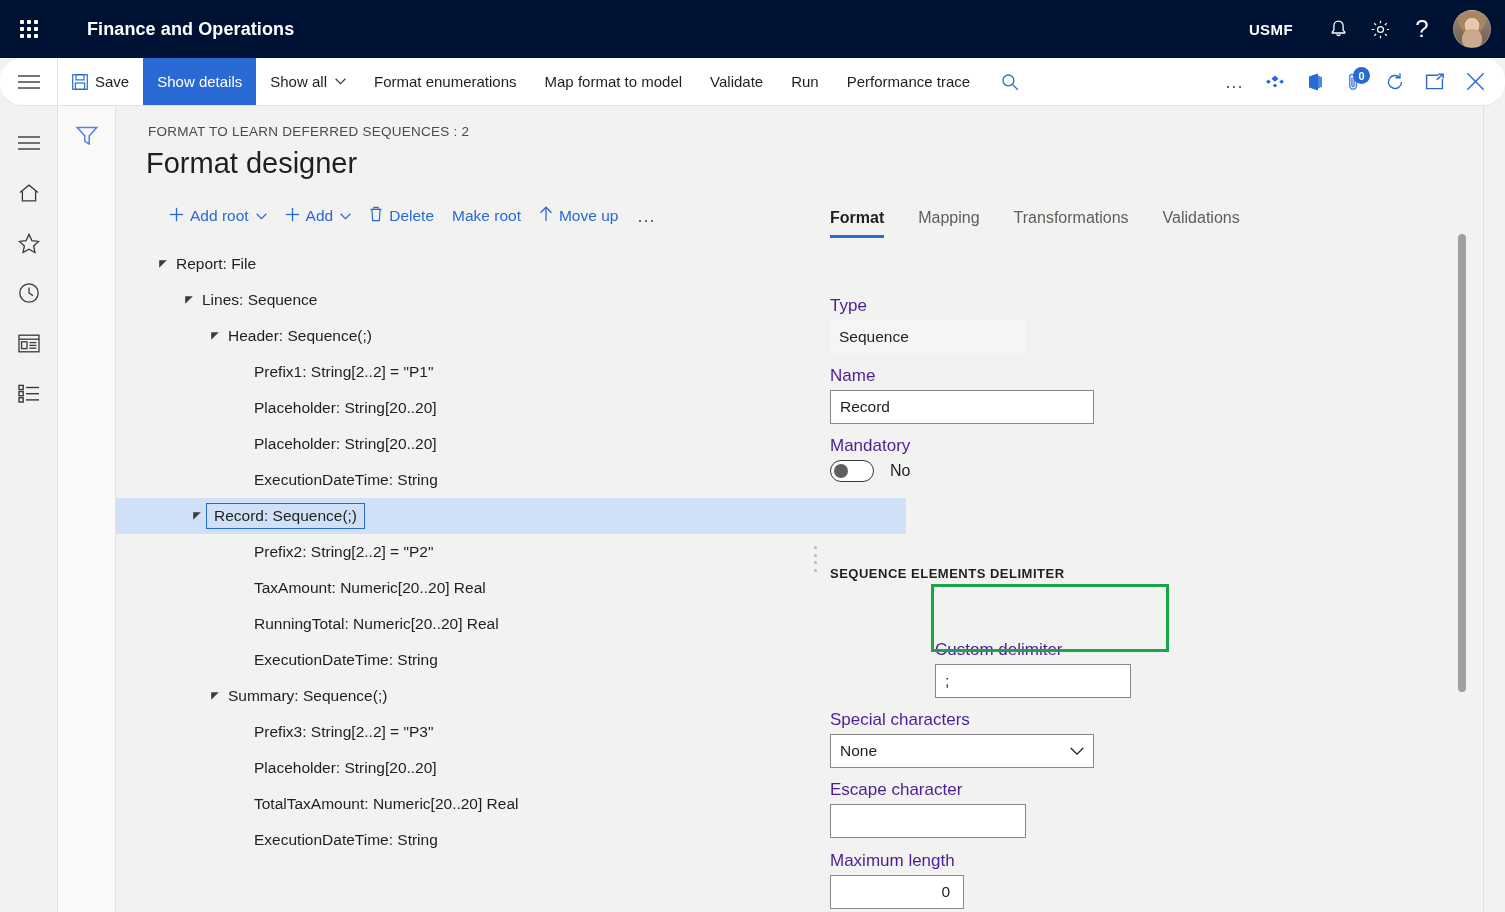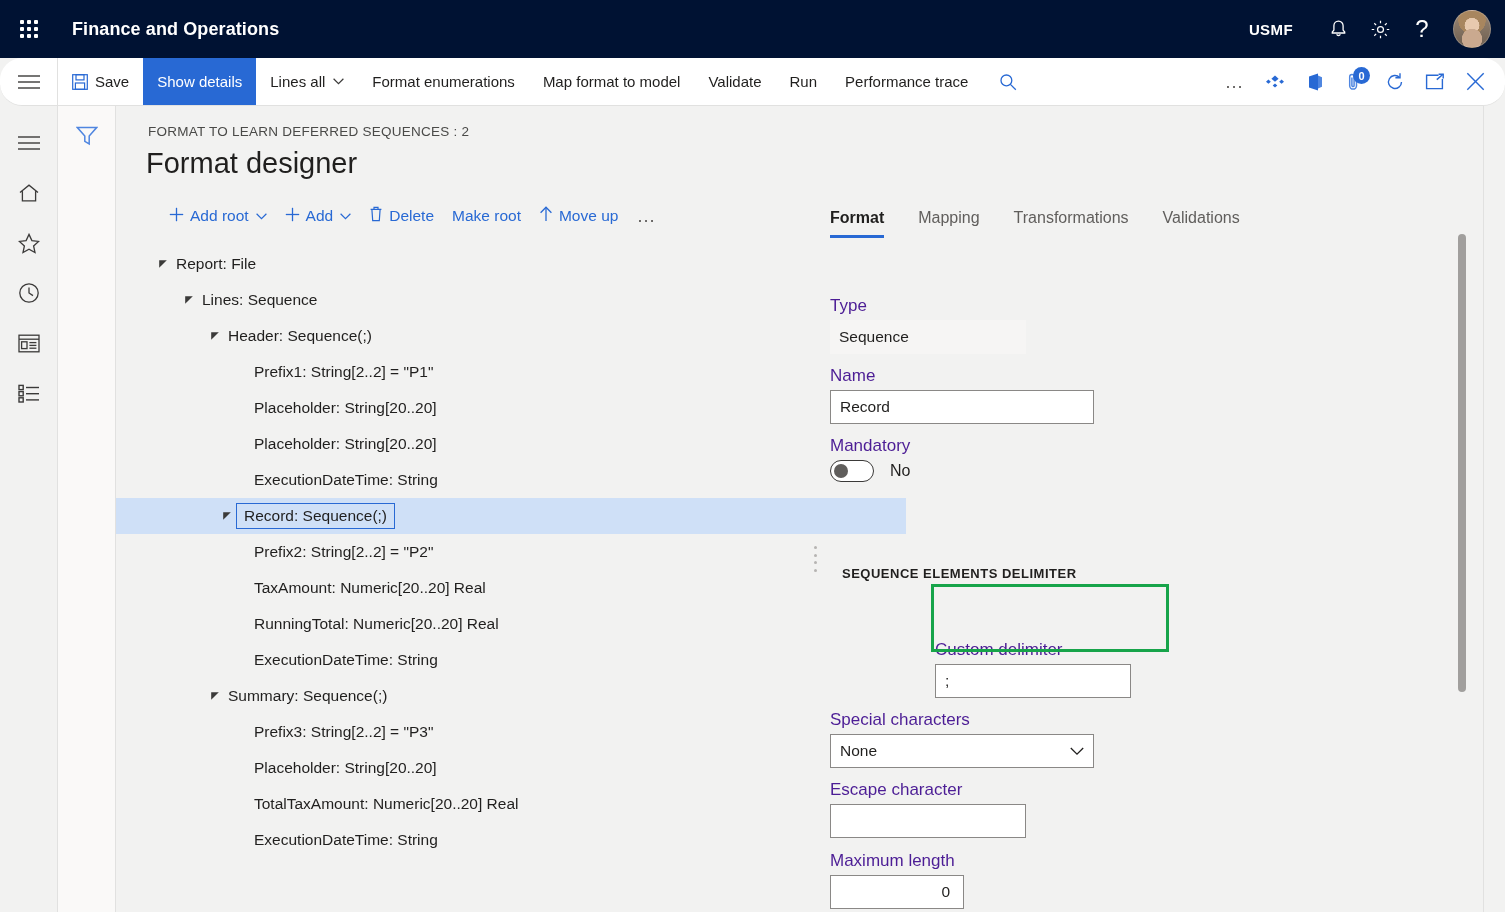--- a/index.html
+++ b/index.html
@@ -21,21 +21,21 @@
   .waffle {
     width:58px; height:58px; display:flex; align-items:center; justify-content:center;
     cursor:pointer;
   }
   .waffle-grid {
     display:grid; grid-template-columns:repeat(3,4px); grid-template-rows:repeat(3,4px);
     gap:3px;
   }
   .waffle-grid i { display:block; width:4px; height:4px; background:#ffffff; border-radius:1px; }
   .app-title {
-    color:#ffffff; font-size:18px; font-weight:bold; margin-left:14px;
+    color:#ffffff; font-size:18px; font-weight:bold; margin-left:29px;
     letter-spacing:0.1px; white-space:nowrap;
   }
   .search-box {
     position:absolute; left:445px; top:11px; width:612px; height:36px;
     background:#1b2b4d; display:flex; align-items:center; padding:0 14px;
     cursor:text;
   }
   .search-box .mag { margin-right:10px; flex:0 0 auto; }
   .search-box input {
     background:transparent; border:0; outline:0; color:#ffffff;
@@ -150,21 +150,21 @@
   }
   .tnode {
     height:36px; display:flex; align-items:center; font-size:15.5px; color:#201f1e;
     cursor:pointer; position:relative;
   }
   .tnode .arrow {
     width:14px; flex:0 0 14px; display:flex; align-items:center; justify-content:center;
     color:#3b3a39; font-size:9px; margin-right:6px; cursor:pointer;
   }
   .tnode.selected {
-    background:#cfe0f7; margin-left:-40px; padding-left:52px; width:790px;
+    background:#cfe0f7; margin-left:-40px; padding-left:22px; width:790px;
   }
   .tnode .lbl.boxed {
     border:1px solid #2869d4; padding:3px 7px; margin-left:-4px;
     background:transparent;
   }
   .tnode .lbl { white-space:nowrap; }
 
   
   .splitter {
     position:absolute; left:694px; top:440px; width:10px; height:26px;
@@ -290,21 +290,21 @@
         <rect x="3.4" y="9" width="9.2" height="6.3" fill="none" stroke="#2869d4" stroke-width="1.2"></rect>
       </svg>
     <span class="lbl">Save</span>
   </div>
 
   <div class="ab-item selected">
     <span>Show details</span>
   </div>
 
   <div class="ab-item">
-    <span>Lines all</span>
+    <span>Show all</span>
     <span class="ab-caret">
       <svg width="11" height="7" viewBox="0 0 11 7">
           <path d="M0.6 0.8L5.5 5.6L10.4 0.8" fill="none" stroke="#3b3a39" stroke-width="1.2"></path>
         </svg>
     </span>
   </div>
 
   <div class="ab-item">
     <span>Format enumerations</span>
   </div>
@@ -645,21 +645,21 @@
     <div class="field" style="left:0; top:192px;">
       <span class="fl">Mandatory</span>
       <div class="toggle-row">
         <div class="toggle">
             <div class="knob"></div>
           </div>
         <div class="toggle-val">No</div>
       </div>
     </div>
 
-    <div class="field" style="left:12px; top:364px;">
+    <div class="field" style="left:0; top:364px;">
       <span class="grouphdr">SEQUENCE ELEMENTS DELIMITER</span>
     </div>
 
     <div class="field" style="left:105px; top:396px; width:196px;">
       <span class="fl">Custom delimiter</span>
       <div class="fi">;</div>
     </div>
 
     <div class="field" style="left:0; top:466px; width:264px;">
       <span class="fl">Special characters</span>

